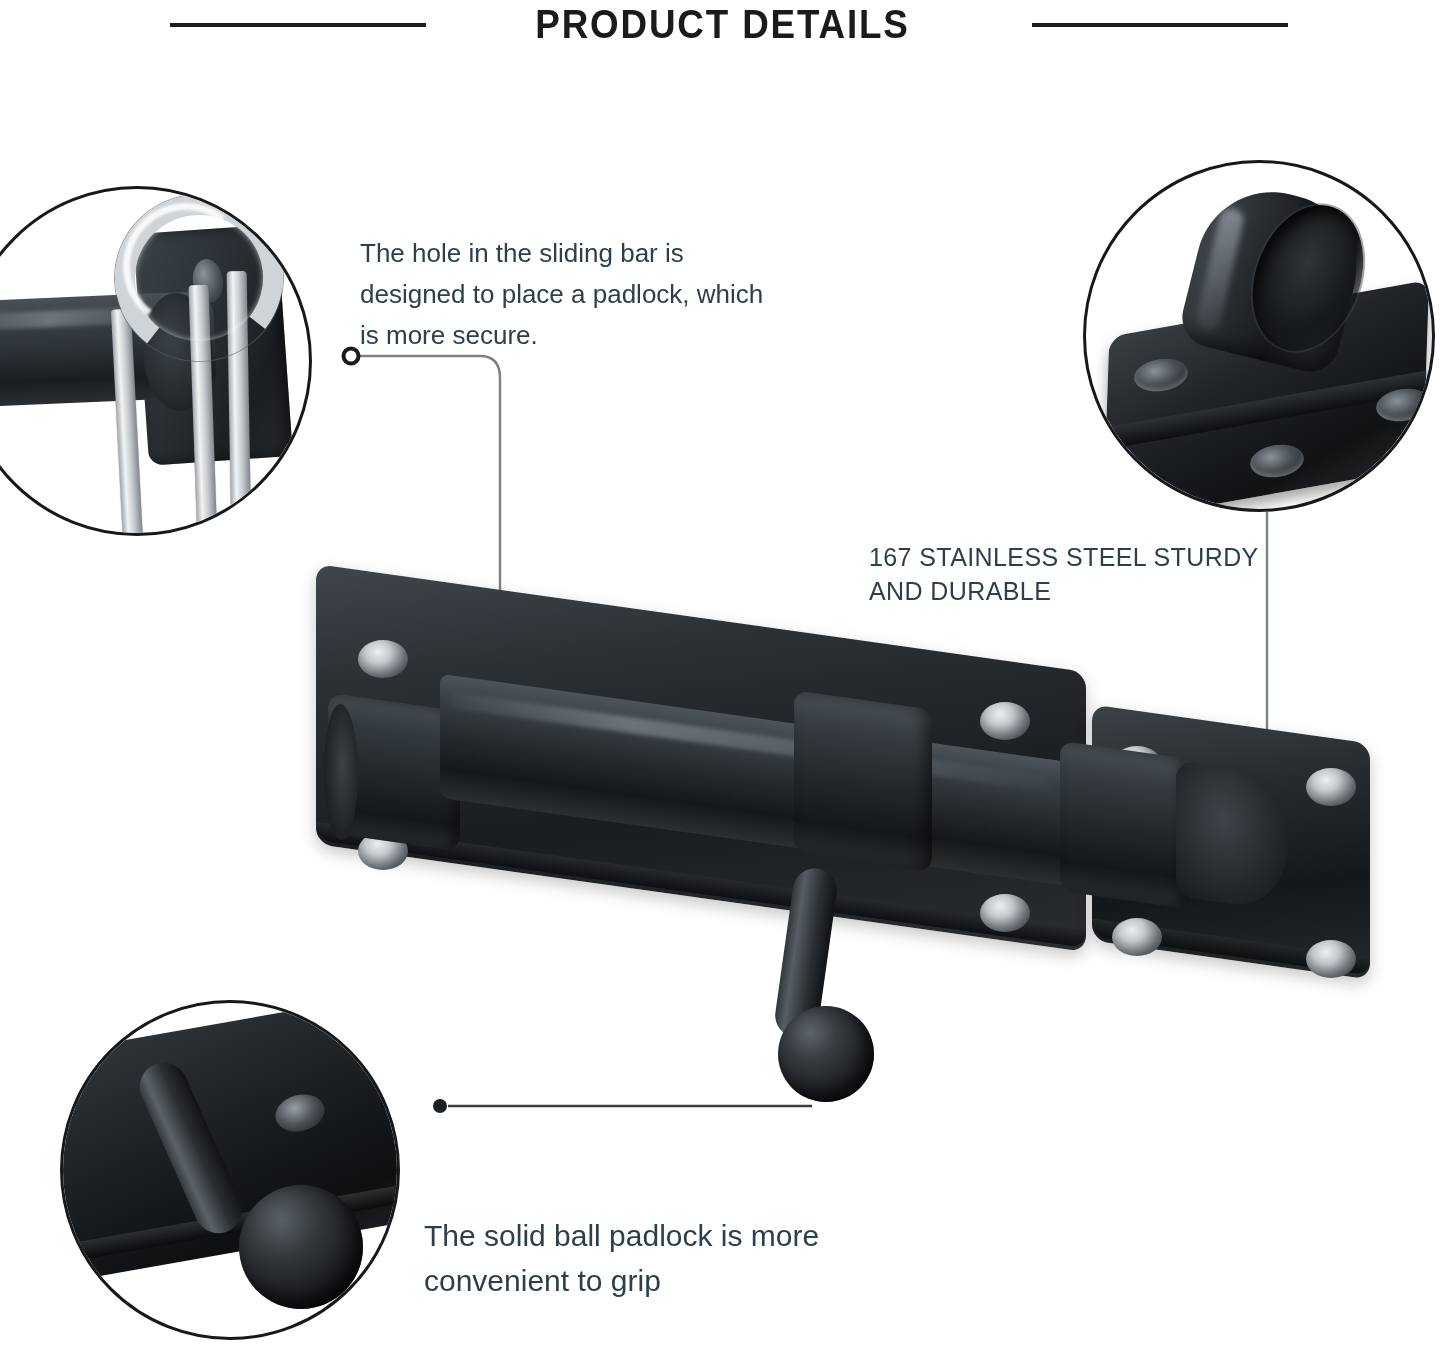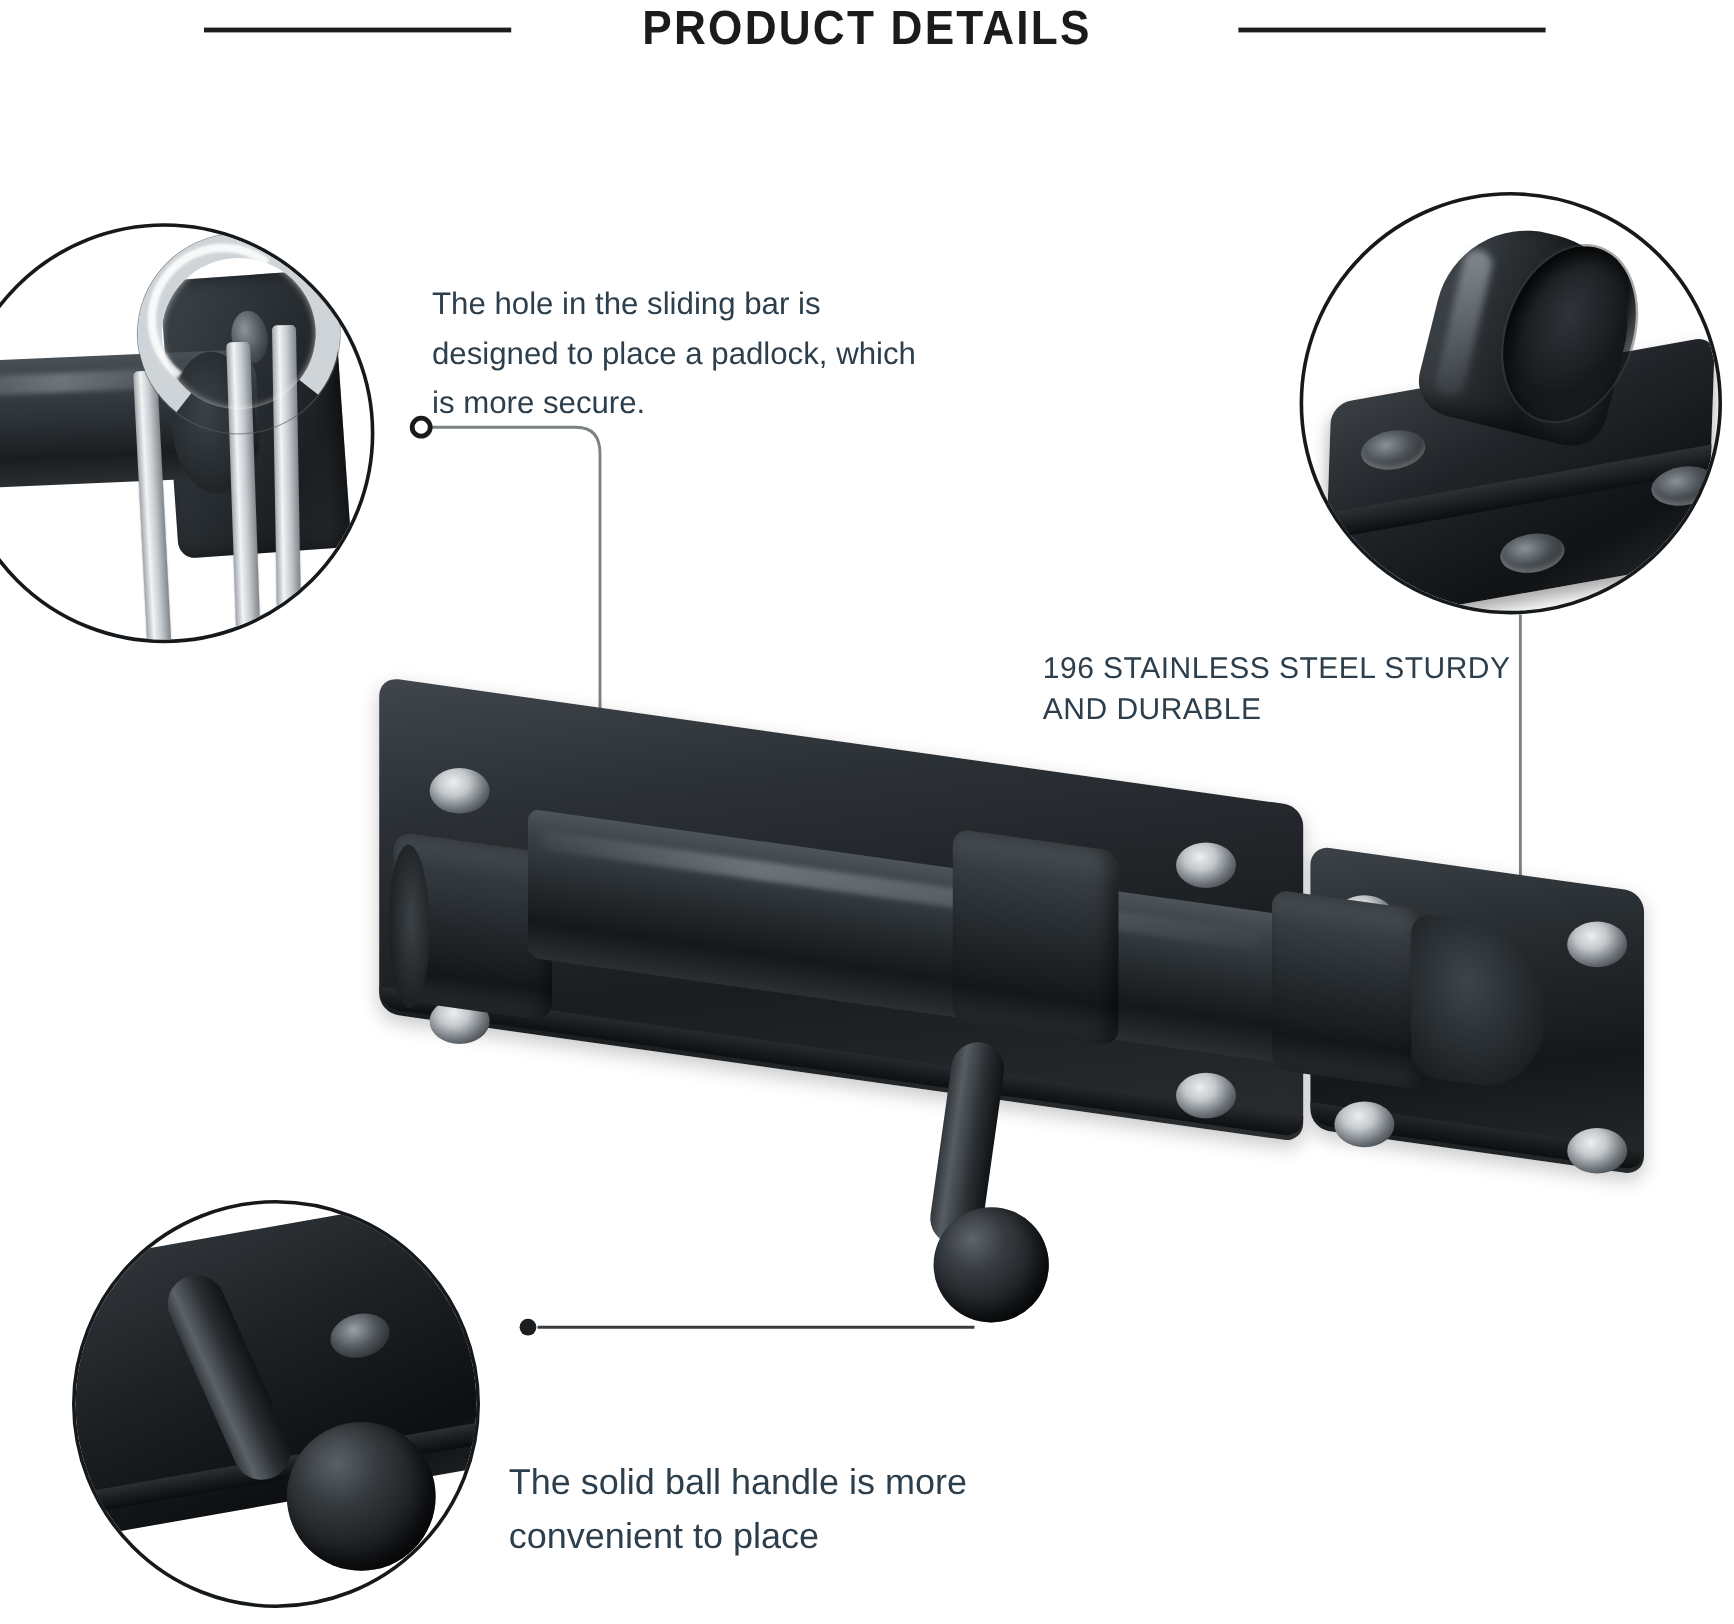--- a/index.html
+++ b/index.html
@@ -375,17 +375,17 @@
     <div class="mp-bolt-hi"></div>
     <div class="mp-collar"></div>
     <div class="mp-collar2"></div>
     <div class="mp-tip"></div>
     <div class="mp-lever"></div>
     <div class="mp-knob"></div>
   </div>
 
   <div class="callout padlock">The hole in the sliding bar is designed to place a padlock, which is more secure.</div>
 
-  <div class="callout steel">196 STAINLESS STEEL STURDY AND DURABLE</div>
-
-  <div class="callout ball">The solid ball handle is more convenient to place</div>
+  <div class="callout steel">167 STAINLESS STEEL STURDY AND DURABLE</div>
+
+  <div class="callout ball">The solid ball padlock is more convenient to grip</div>
 
 </div>
 
 </body></html>

